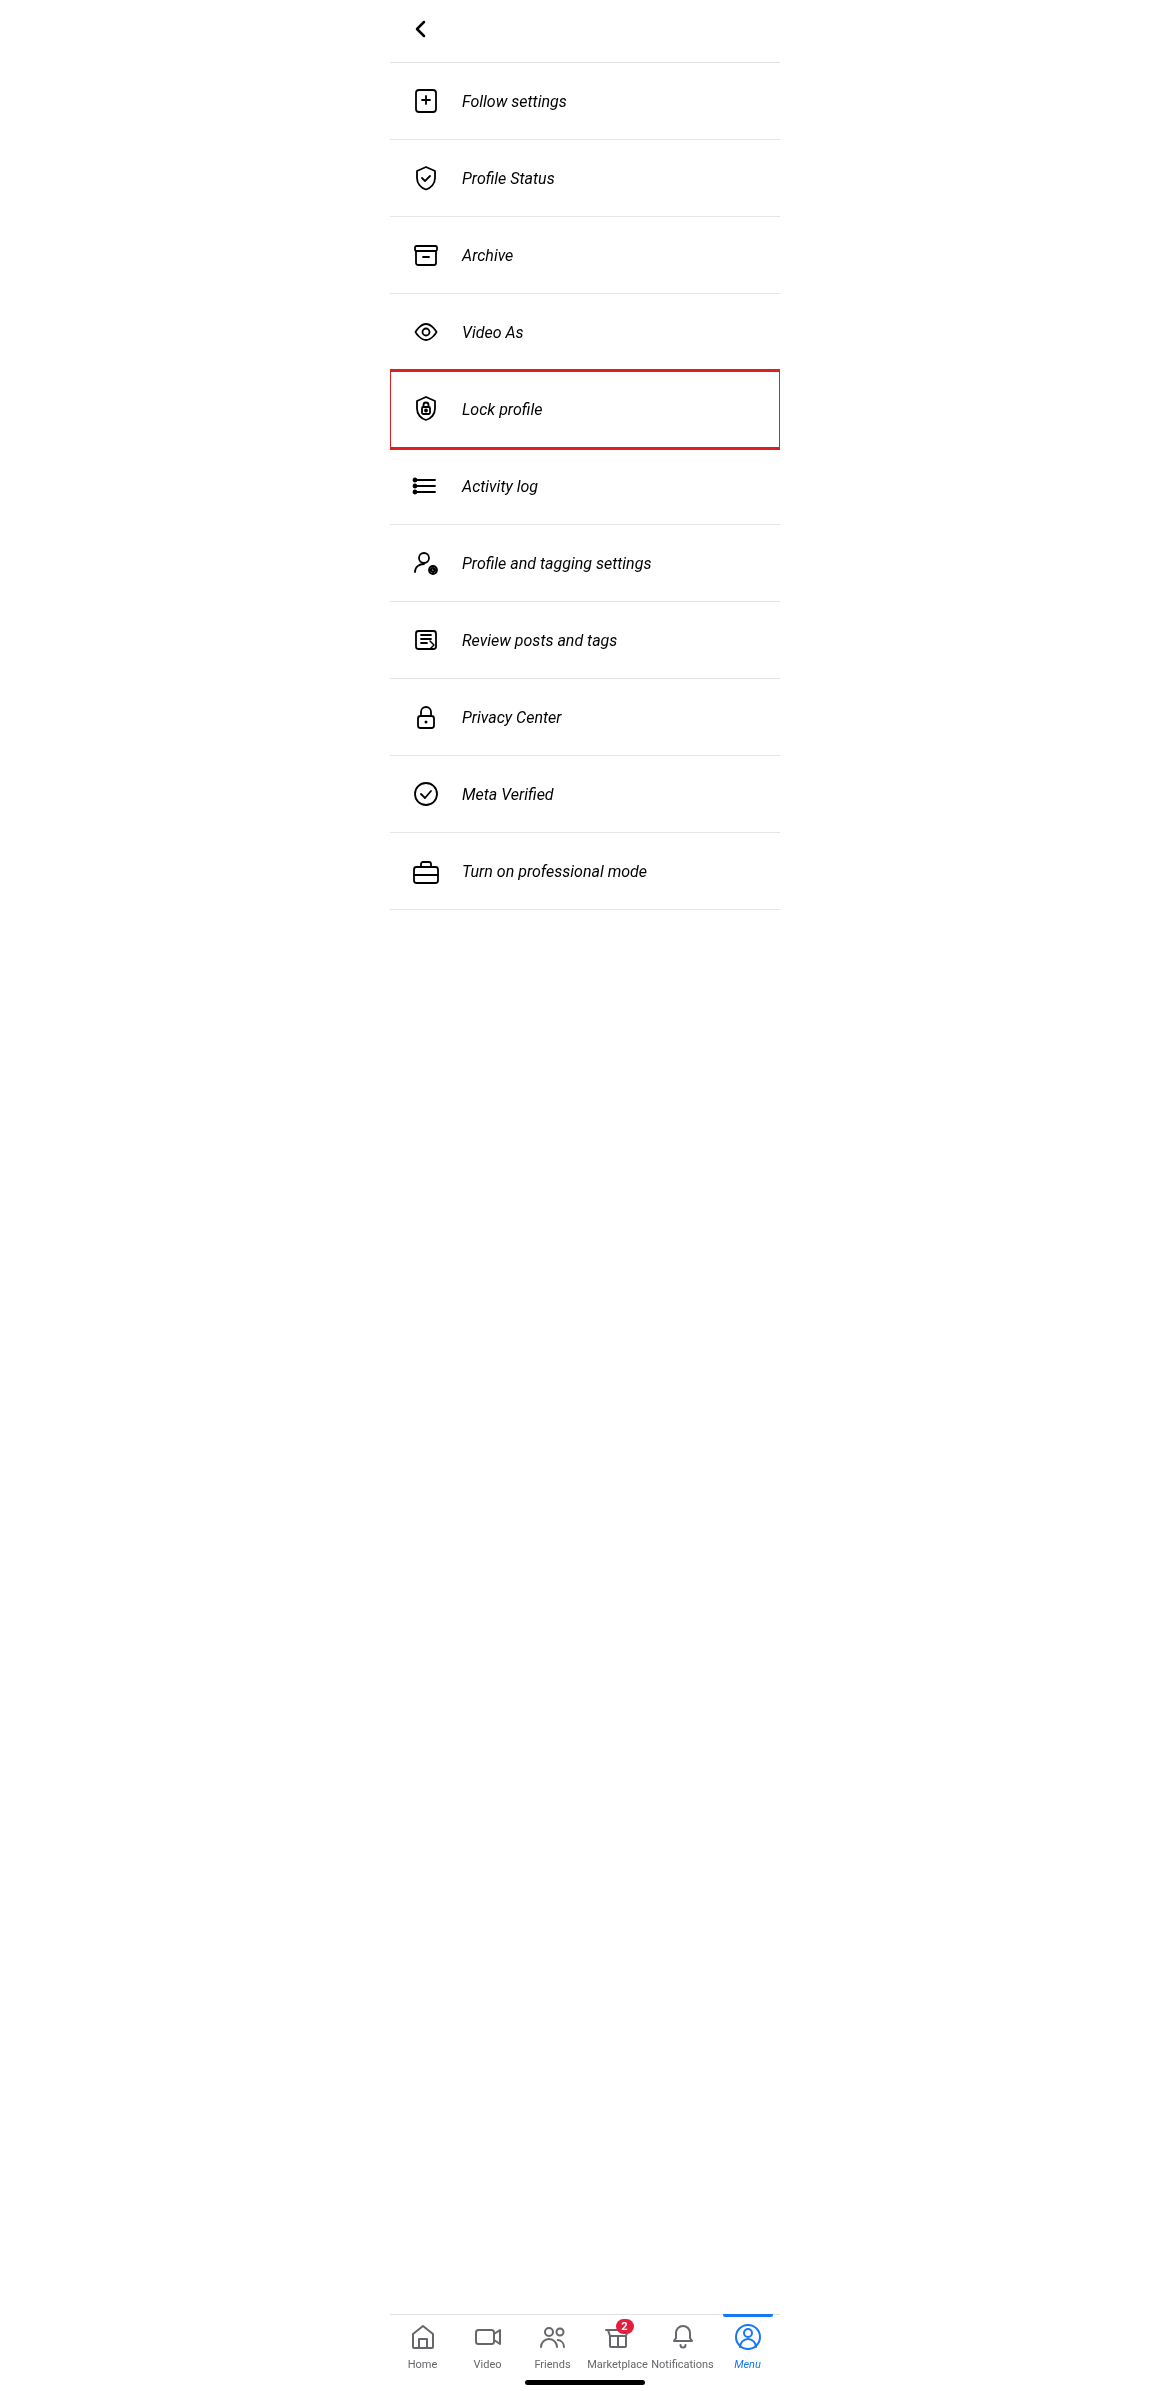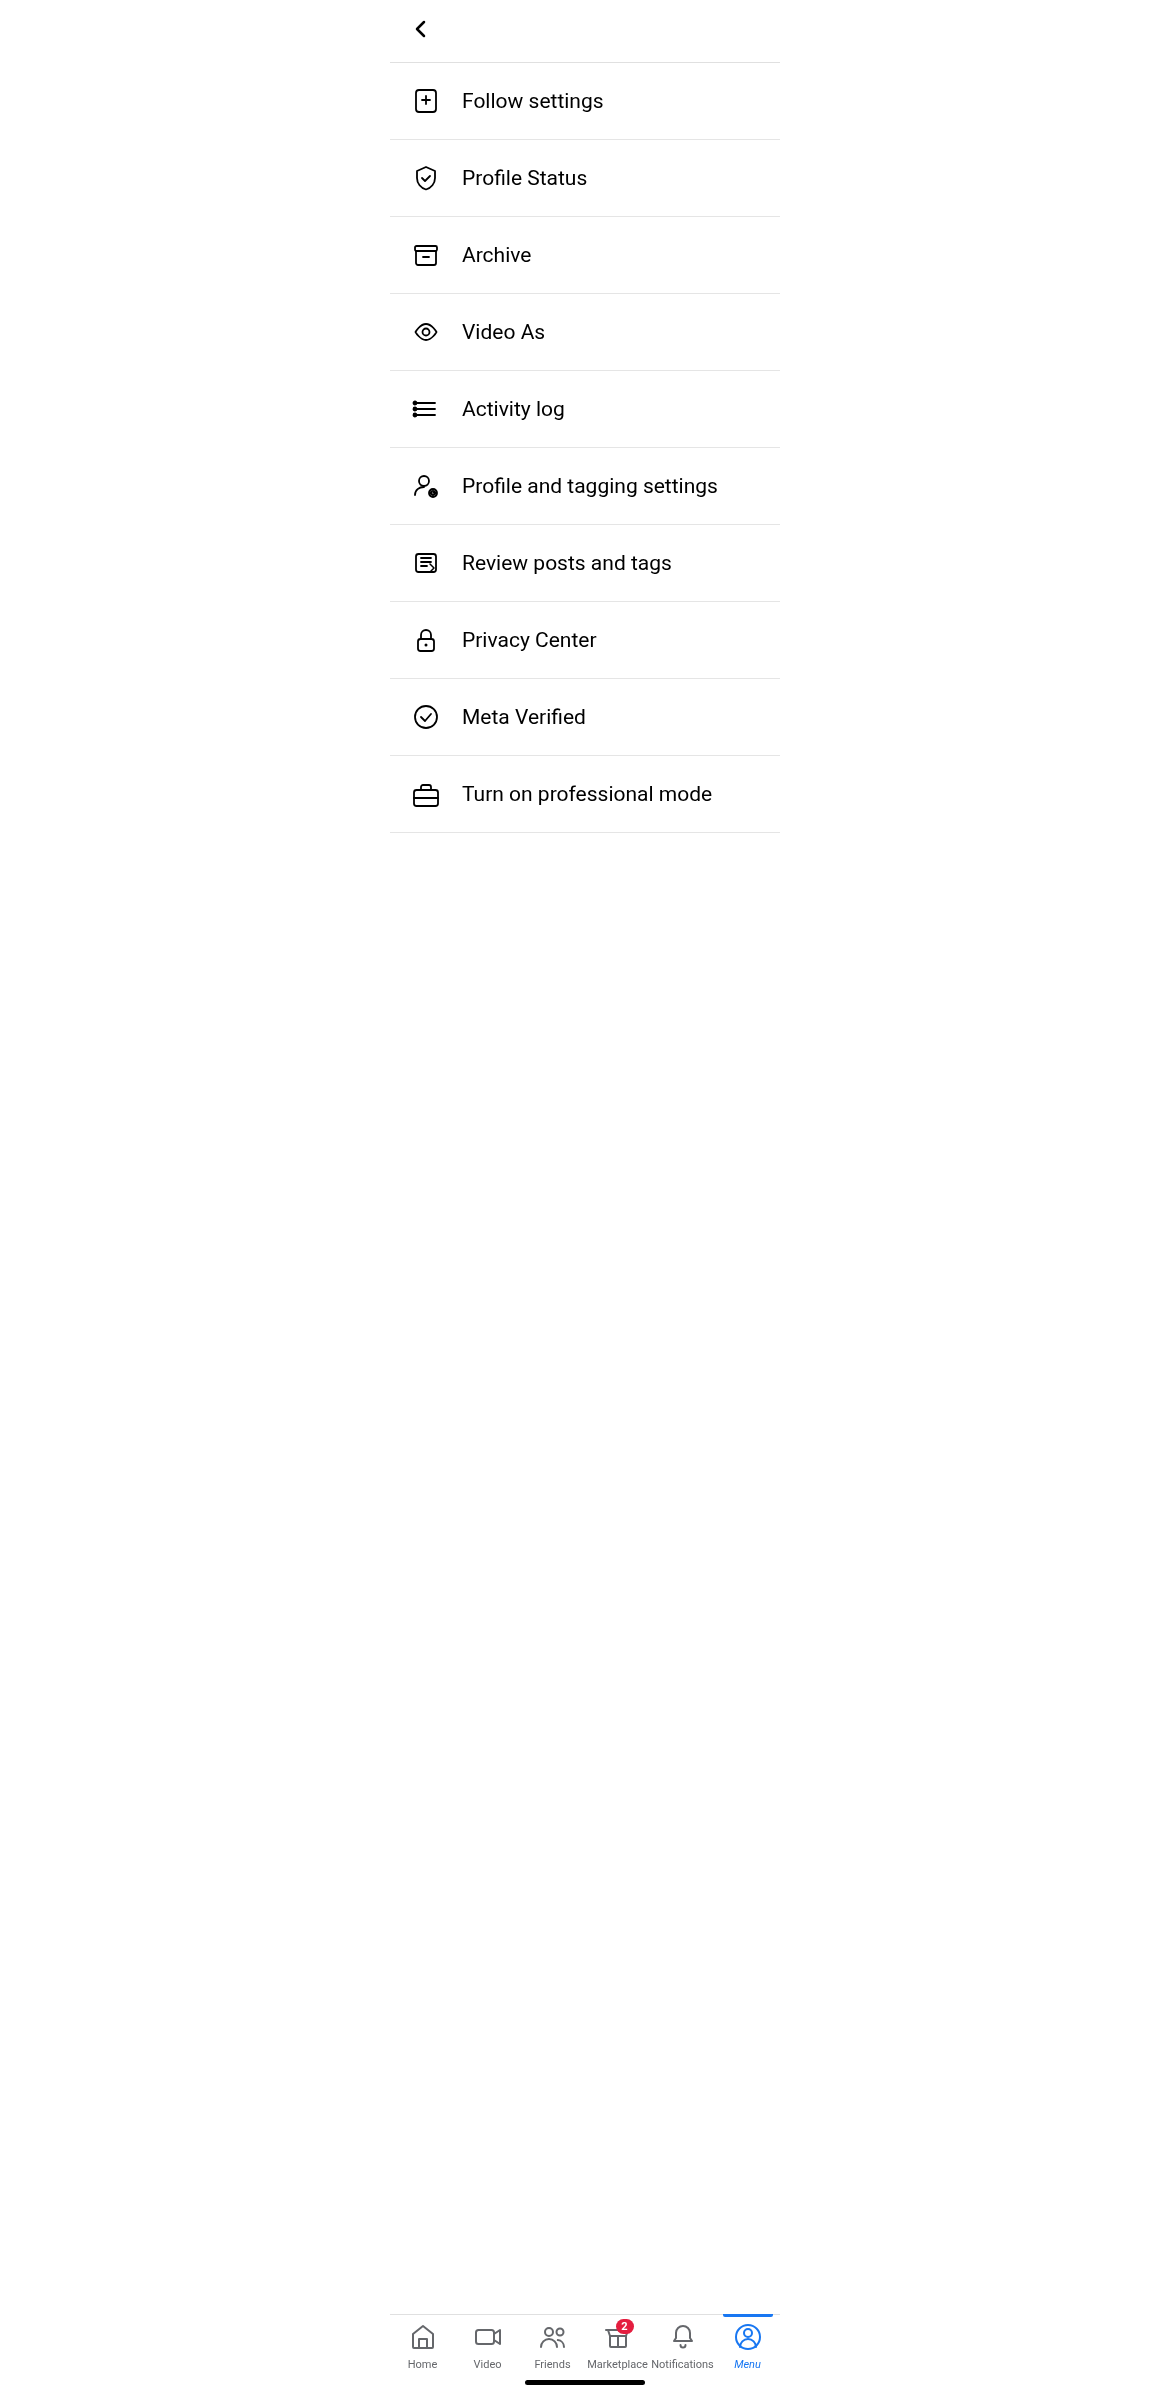--- a/index.html
+++ b/index.html
@@ -60,23 +60,24 @@
       align-items: center;
       justify-content: center;
       flex-shrink: 0;
       margin-right: 16px;
     }
     .menu-icon svg {
       width: 30px;
       height: 30px;
     }
     .menu-label {
-      font-size: 21px;
+      font-size: 16px;
       color: #000;
       font-weight: 400;
+      font-style: italic;
     }
 
     
     .bottom-nav {
       position: fixed;
       bottom: 0;
       left: 50%;
       transform: translateX(-50%);
       width: 390px;
       background: #fff;
@@ -195,20 +196,31 @@
   </li>
       <li class="menu-item">
     <span class="menu-icon">
           <svg viewBox="0 0 30 30" fill="none" stroke="#000" stroke-width="1.8" stroke-linecap="round" stroke-linejoin="round">
       <path d="M15 7C9 7 4.5 15 4.5 15S9 23 15 23s10.5-8 10.5-8S21 7 15 7z"></path>
       <circle cx="15" cy="15" r="3.5"></circle>
     </svg>
         </span>
     <span class="menu-label">Video As</span>
   </li>
+      <li class="menu-item highlighted">
+    <span class="menu-icon">
+          <svg viewBox="0 0 30 30" fill="none" stroke="#000" stroke-width="1.8" stroke-linecap="round" stroke-linejoin="round">
+      <path d="M15 3L6 7v7.5c0 5.8 3.8 10.2 9 11.5 5.2-1.3 9-5.7 9-11.5V7L15 3z"></path>
+      <rect x="11" y="13" width="8" height="7" rx="1.2"></rect>
+      <path d="M12.5 13v-2a2.5 2.5 0 015 0v2"></path>
+      <circle cx="15" cy="16.5" r="1"></circle>
+    </svg>
+        </span>
+    <span class="menu-label">Lock profile</span>
+  </li>
       <li class="menu-item">
     <span class="menu-icon">
           <svg viewBox="0 0 30 30" fill="none" stroke="#000" stroke-width="1.8" stroke-linecap="round" stroke-linejoin="round">
       <line x1="6" y1="9" x2="24" y2="9"></line>
       <line x1="6" y1="15" x2="24" y2="15"></line>
       <line x1="6" y1="21" x2="24" y2="21"></line>
       <circle cx="4" cy="9" r="1.5" fill="#000"></circle>
       <circle cx="4" cy="15" r="1.5" fill="#000"></circle>
       <circle cx="4" cy="21" r="1.5" fill="#000"></circle>
     </svg>

